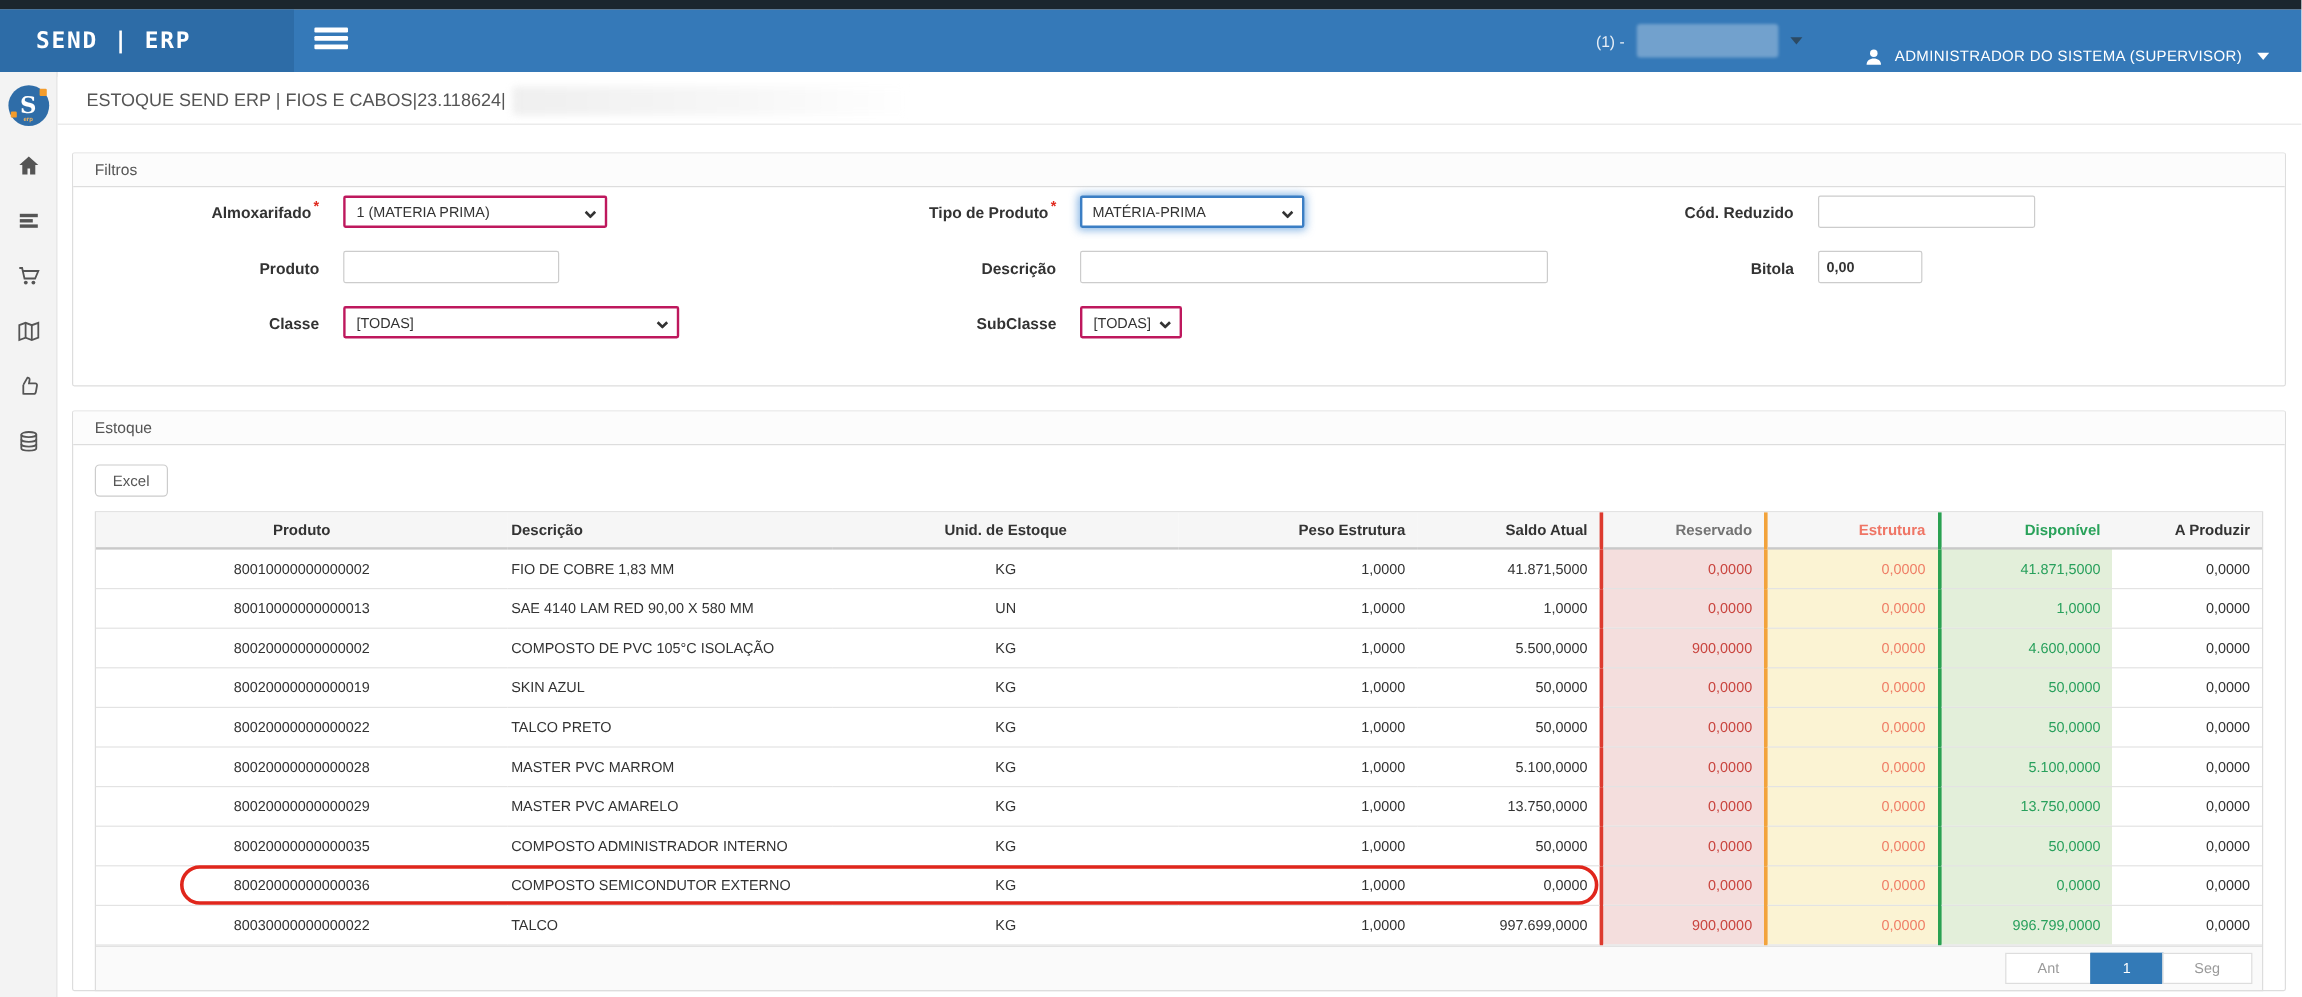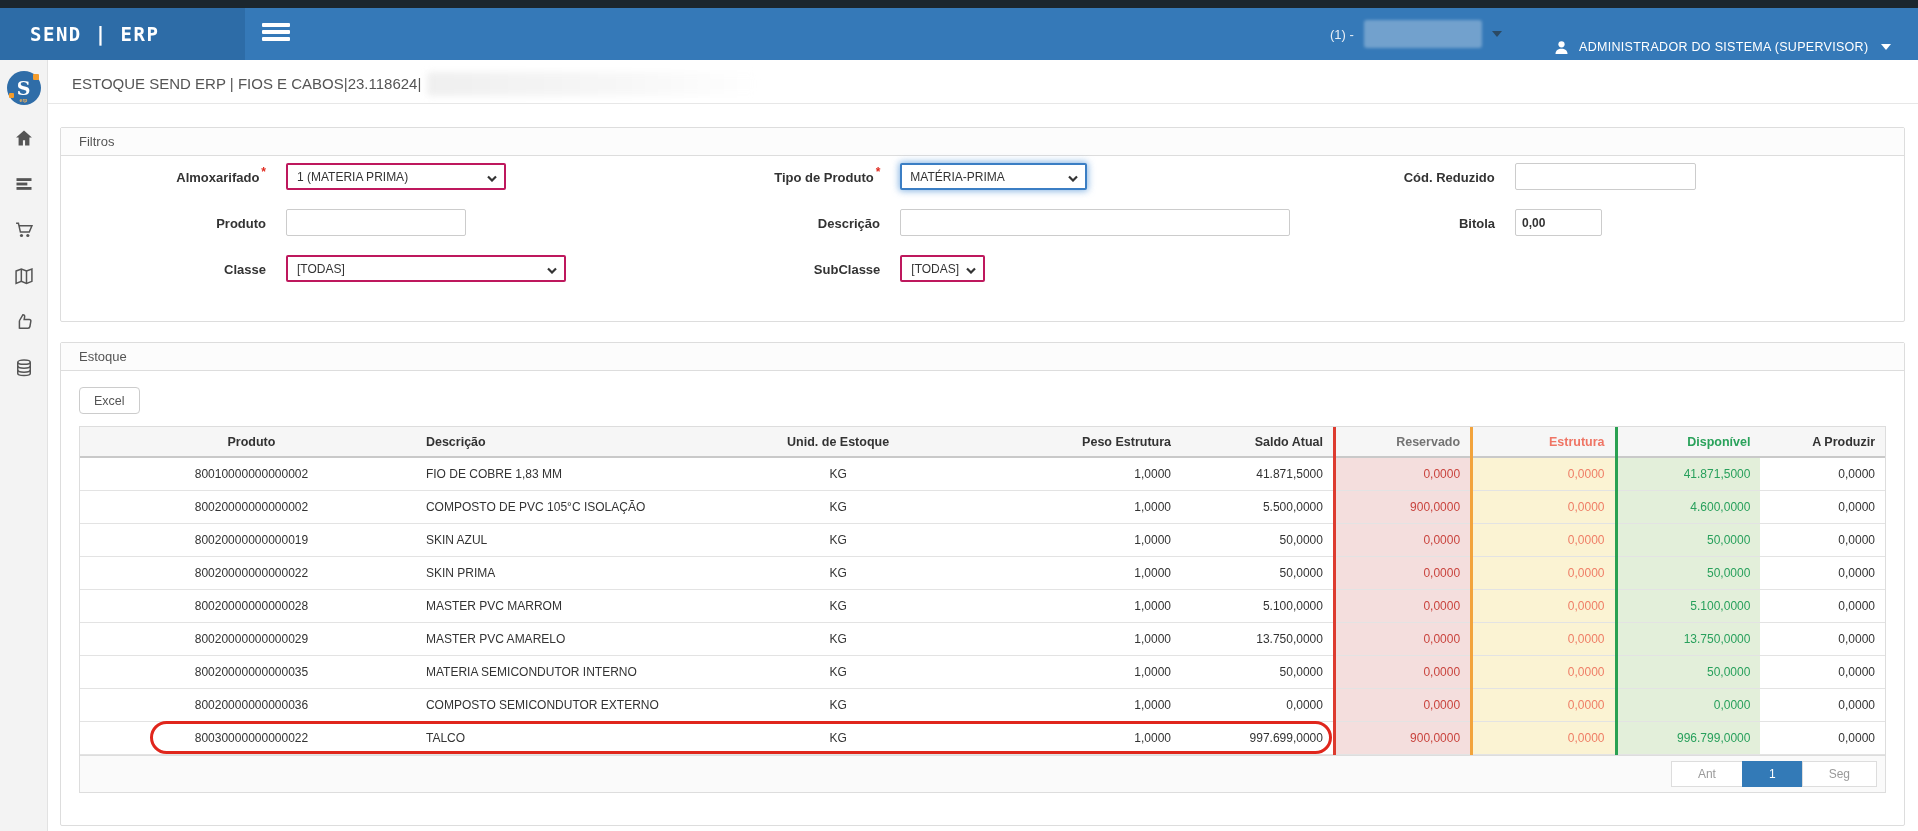--- a/index.html
+++ b/index.html
@@ -299,20 +299,31 @@
                 <td class="c-desc">FIO DE COBRE 1,83 MM</td>
                 <td class="c-unid">KG</td>
                 <td class="c-num">1,0000</td>
                 <td class="c-num">41.871,5000</td>
                 <td class="c-num c-res">0,0000</td>
                 <td class="c-num c-emp">0,0000</td>
                 <td class="c-num c-disp">41.871,5000</td>
                 <td class="c-num">0,0000</td>
               </tr>
               <tr>
+                <td class="c-produto">80010000000000013</td>
+                <td class="c-desc">SAE 4140 LAM RED 90,00 X 580 MM</td>
+                <td class="c-unid">UN</td>
+                <td class="c-num">1,0000</td>
+                <td class="c-num">1,0000</td>
+                <td class="c-num c-res">0,0000</td>
+                <td class="c-num c-emp">0,0000</td>
+                <td class="c-num c-disp">1,0000</td>
+                <td class="c-num">0,0000</td>
+              </tr>
+              <tr>
                 <td class="c-produto">80020000000000002</td>
                 <td class="c-desc">COMPOSTO DE PVC 105°C ISOLAÇÃO</td>
                 <td class="c-unid">KG</td>
                 <td class="c-num">1,0000</td>
                 <td class="c-num">5.500,0000</td>
                 <td class="c-num c-res">900,0000</td>
                 <td class="c-num c-emp">0,0000</td>
                 <td class="c-num c-disp">4.600,0000</td>
                 <td class="c-num">0,0000</td>
               </tr>
@@ -322,21 +333,21 @@
                 <td class="c-unid">KG</td>
                 <td class="c-num">1,0000</td>
                 <td class="c-num">50,0000</td>
                 <td class="c-num c-res">0,0000</td>
                 <td class="c-num c-emp">0,0000</td>
                 <td class="c-num c-disp">50,0000</td>
                 <td class="c-num">0,0000</td>
               </tr>
               <tr>
                 <td class="c-produto">80020000000000022</td>
-                <td class="c-desc">SKIN PRIMA</td>
+                <td class="c-desc">TALCO PRETO</td>
                 <td class="c-unid">KG</td>
                 <td class="c-num">1,0000</td>
                 <td class="c-num">50,0000</td>
                 <td class="c-num c-res">0,0000</td>
                 <td class="c-num c-emp">0,0000</td>
                 <td class="c-num c-disp">50,0000</td>
                 <td class="c-num">0,0000</td>
               </tr>
               <tr>
                 <td class="c-produto">80020000000000028</td>
@@ -355,21 +366,21 @@
                 <td class="c-unid">KG</td>
                 <td class="c-num">1,0000</td>
                 <td class="c-num">13.750,0000</td>
                 <td class="c-num c-res">0,0000</td>
                 <td class="c-num c-emp">0,0000</td>
                 <td class="c-num c-disp">13.750,0000</td>
                 <td class="c-num">0,0000</td>
               </tr>
               <tr>
                 <td class="c-produto">80020000000000035</td>
-                <td class="c-desc">MATERIA SEMICONDUTOR INTERNO</td>
+                <td class="c-desc">COMPOSTO ADMINISTRADOR INTERNO</td>
                 <td class="c-unid">KG</td>
                 <td class="c-num">1,0000</td>
                 <td class="c-num">50,0000</td>
                 <td class="c-num c-res">0,0000</td>
                 <td class="c-num c-emp">0,0000</td>
                 <td class="c-num c-disp">50,0000</td>
                 <td class="c-num">0,0000</td>
               </tr>
               <tr>
                 <td class="c-produto">80020000000000036</td>

